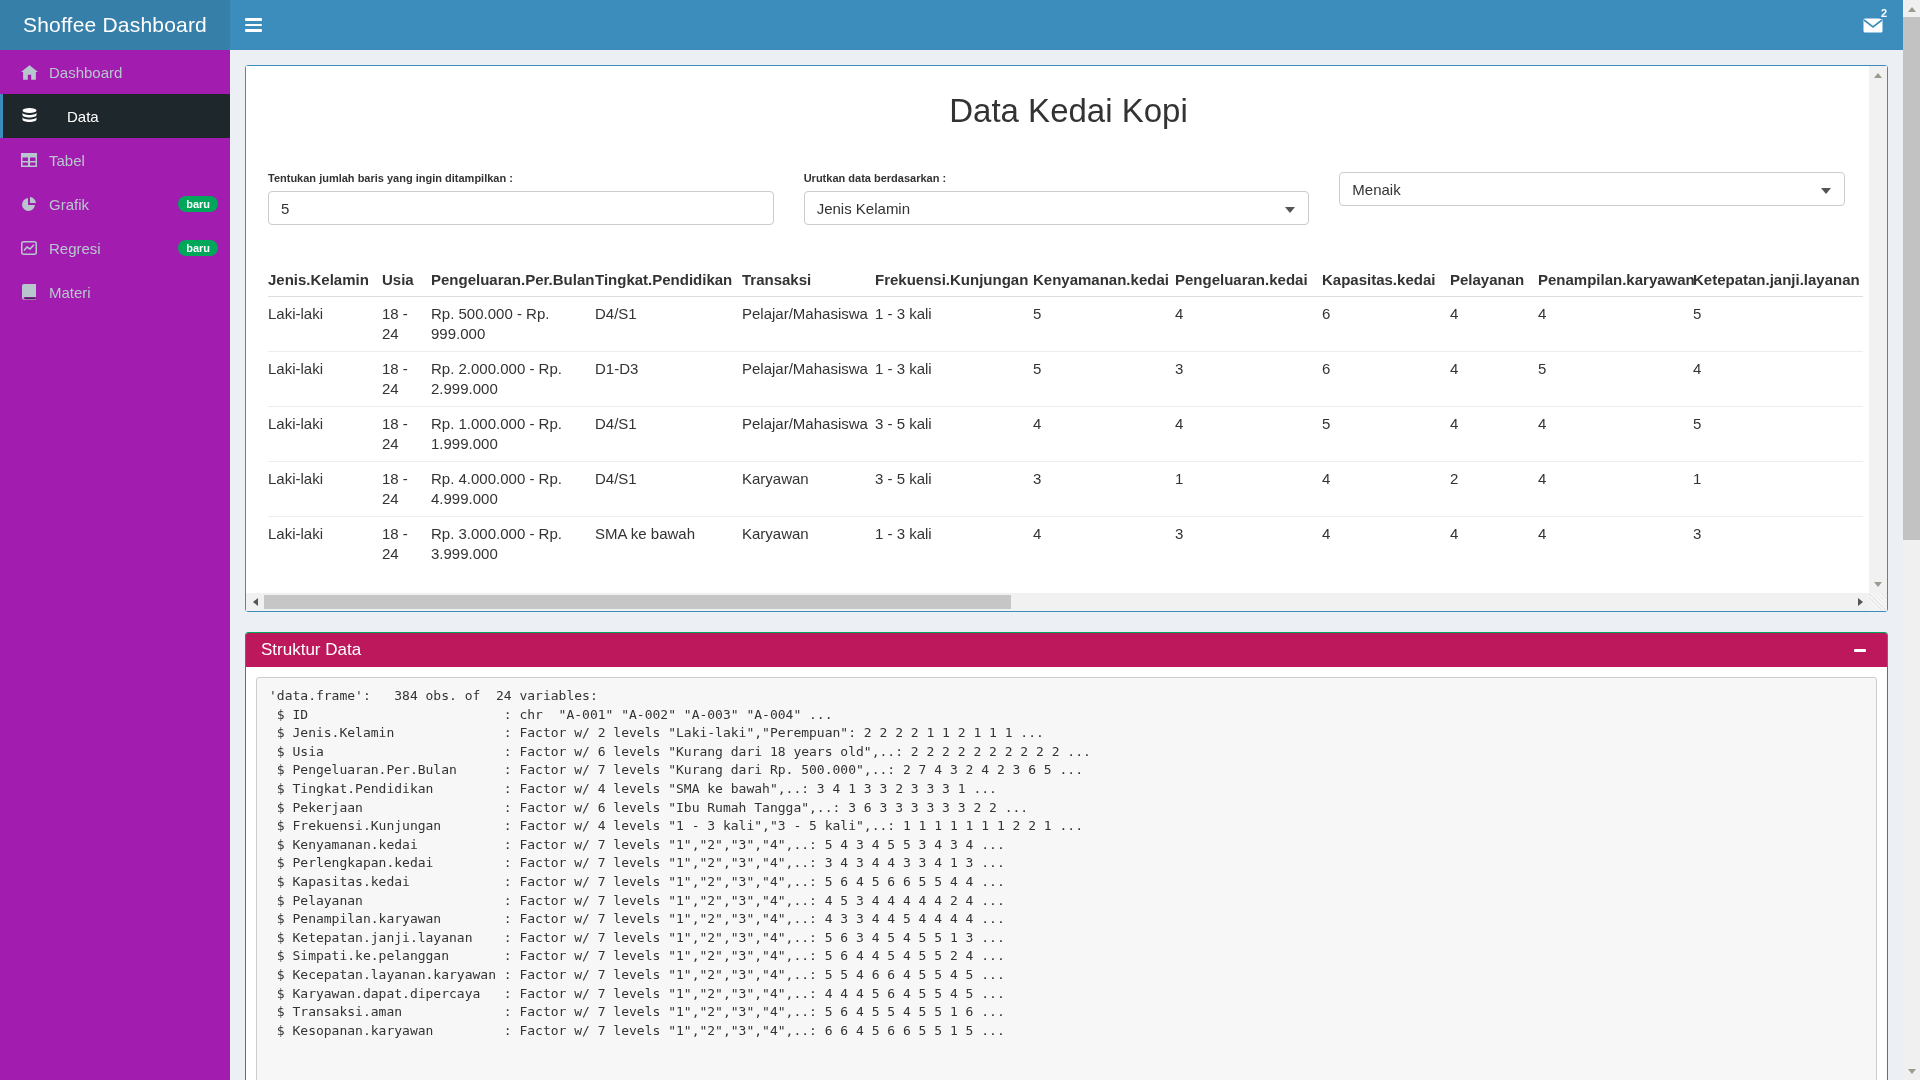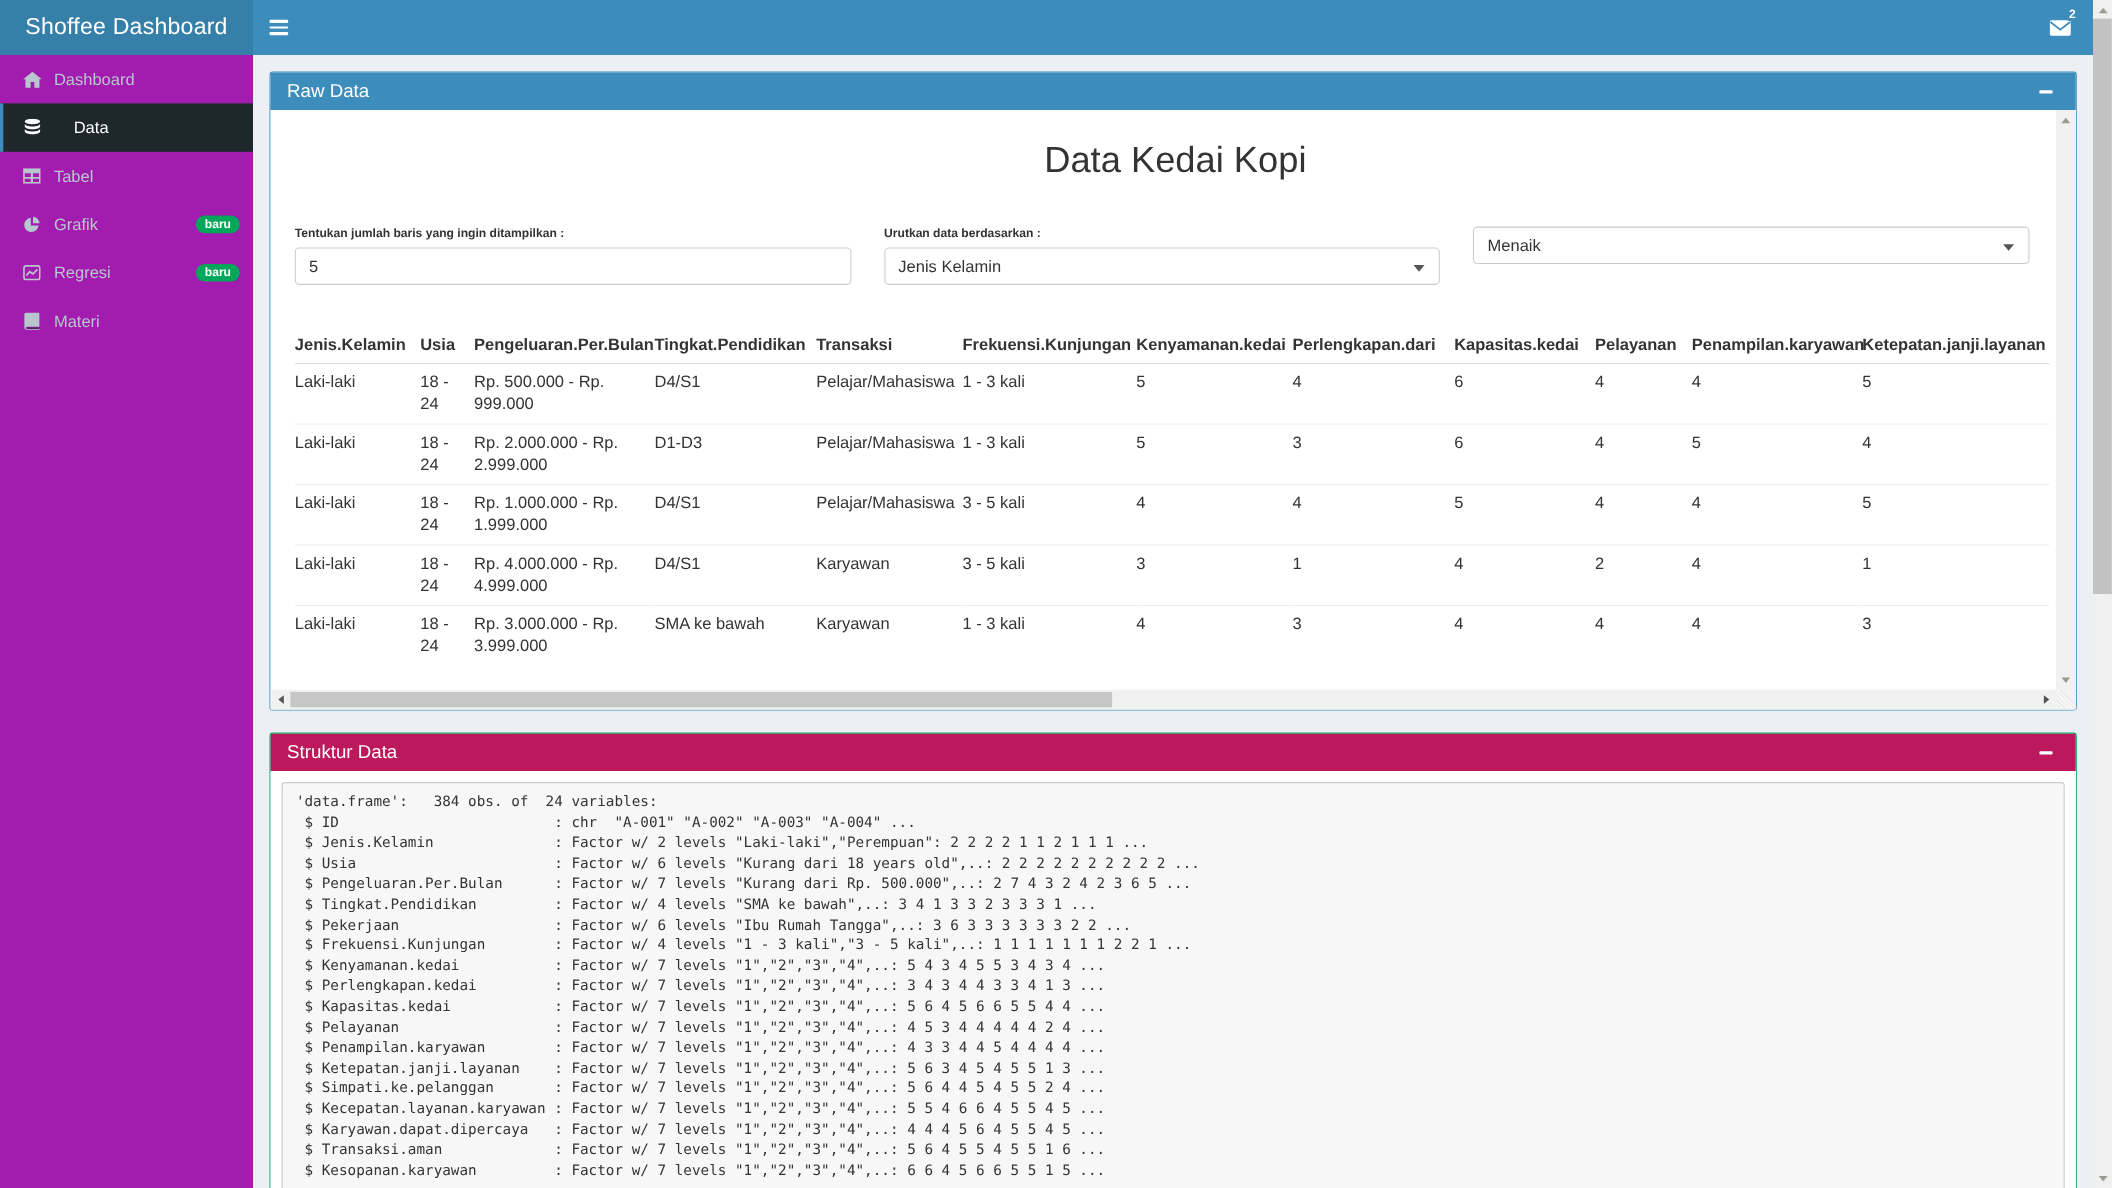--- a/index.html
+++ b/index.html
@@ -153,26 +153,20 @@
           </svg>
         </span>
         <span>Materi</span>
       </div>
     </nav>
 </aside>
 
 <main class="content">
 
   <section class="box box-blue">
-    <div class="box-header">
-      <span>Raw Data</span>
-      <button class="collapse-btn">
-        <span class="minus-bar"></span>
-      </button>
-    </div>
     <div class="box-body-raw">
       <div class="viewport">
         <h2 class="page-title">Data Kedai Kopi</h2>
 
         <div class="controls">
           <div class="control">
             <label>Tentukan jumlah baris yang ingin ditampilkan :</label>
             <input type="text" value="5" style="">
           </div>
           <div class="control">
@@ -207,21 +201,21 @@
             </colgroup>
             <thead>
               <tr>
                 <th>Jenis.Kelamin</th>
                 <th>Usia</th>
                 <th>Pengeluaran.Per.Bulan</th>
                 <th>Tingkat.Pendidikan</th>
                 <th>Transaksi</th>
                 <th>Frekuensi.Kunjungan</th>
                 <th>Kenyamanan.kedai</th>
-                <th>Perlengkapan.dari</th>
+                <th>Pengeluaran.kedai</th>
                 <th>Kapasitas.kedai</th>
                 <th>Pelayanan</th>
                 <th>Penampilan.karyawan</th>
                 <th>Ketepatan.janji.layanan</th>
               </tr>
             </thead>
             <tbody>
               <tr>
                 <td>Laki-laki</td>
                 <td>18 - 24</td>

